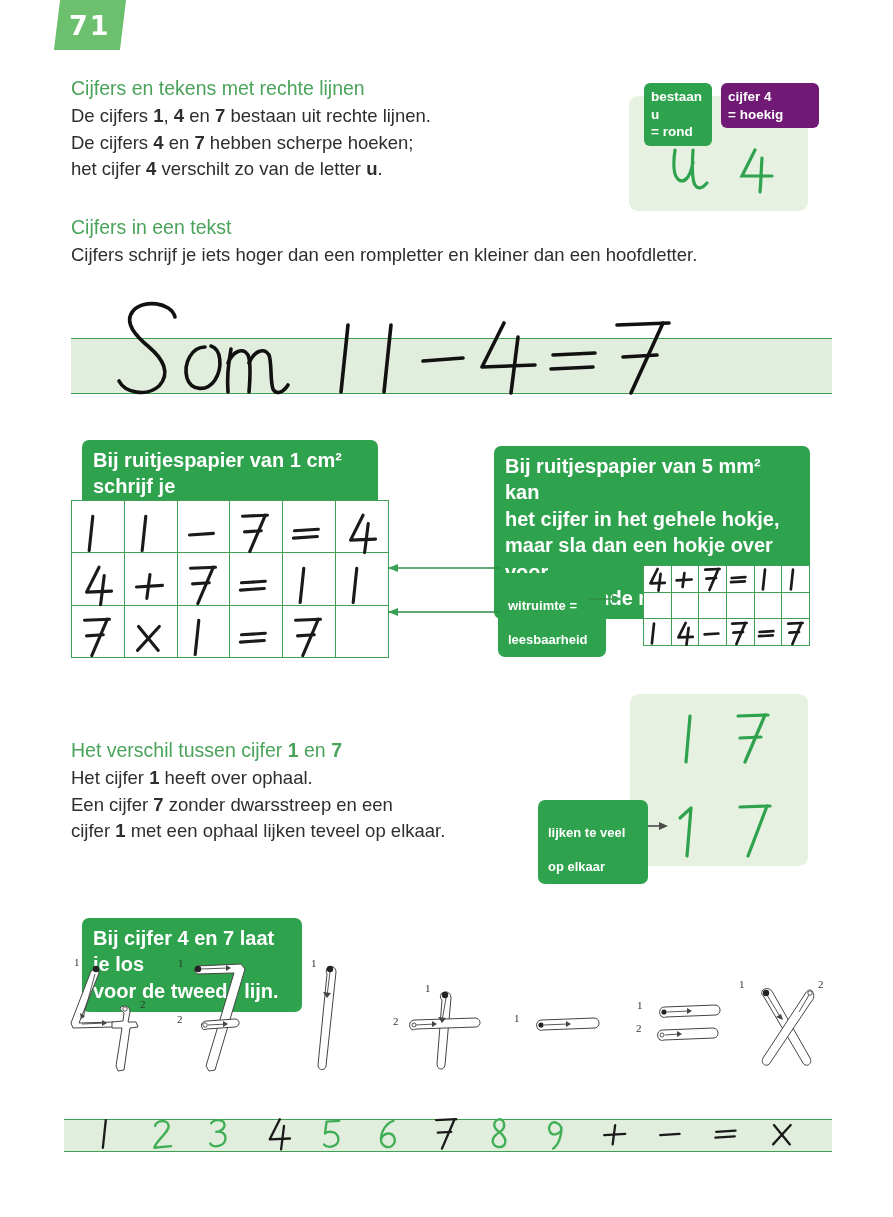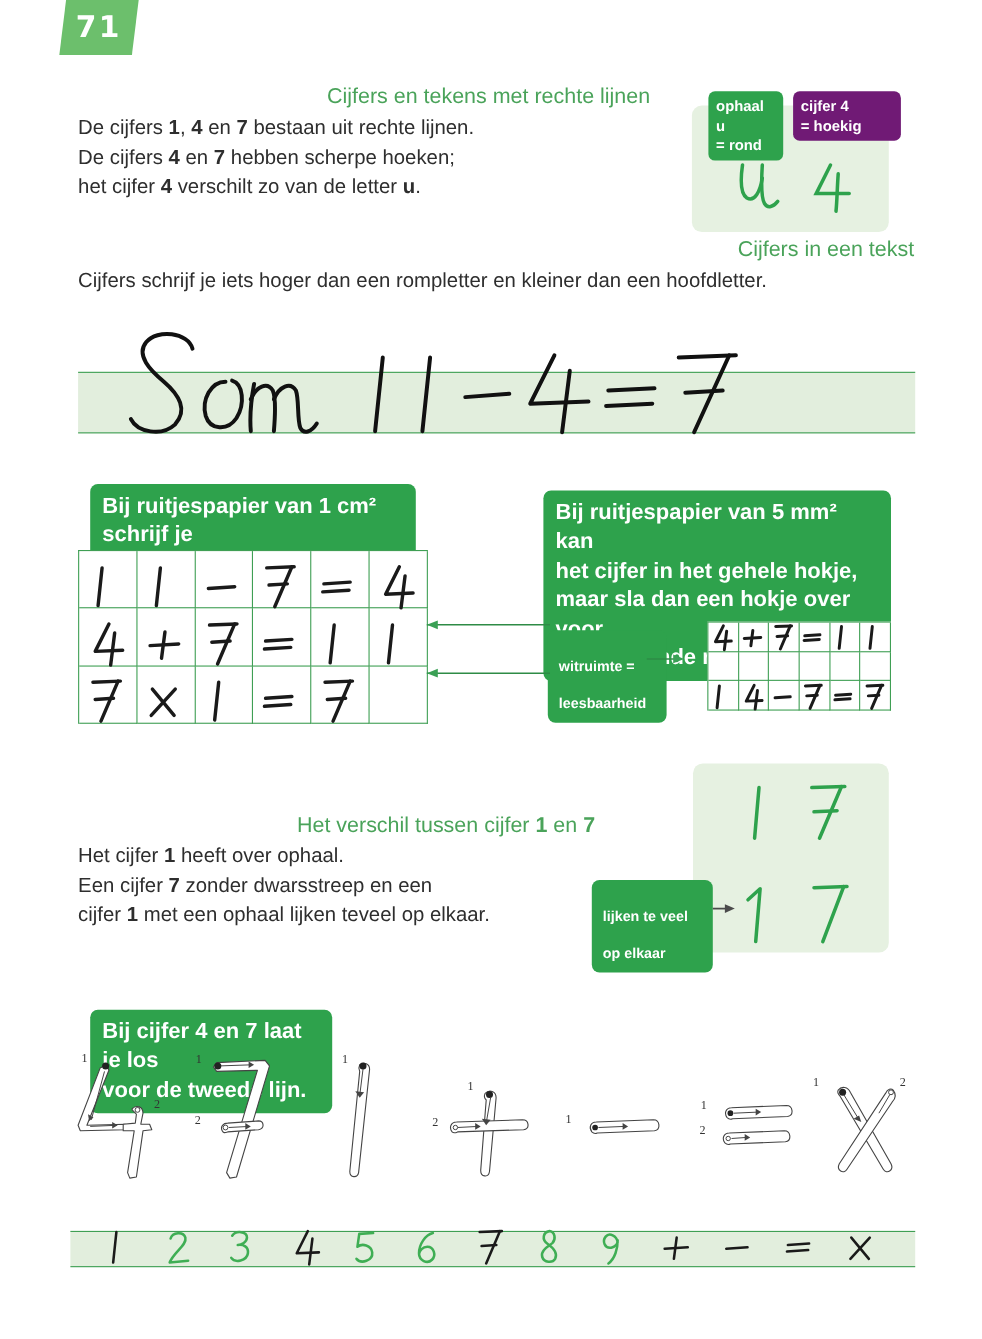--- a/index.html
+++ b/index.html
@@ -32,21 +32,20 @@
     font-family: "DejaVu Sans", sans-serif;
   }
 
   
   .sec-head {
     color: #4aa35a;
     font-size: 19.5px;
     font-weight: 400;
     margin: 0 0 3px 0;
     line-height: 1.25;
-    text-align: right;
   }
   .body-line {
     font-size: 18.5px;
     line-height: 1.42;
     color: #2e2e2e;
     margin: 0;
     white-space: pre-wrap;
   }
   .body-line b, .sec-head b { font-weight: 700; }
 
@@ -151,21 +150,21 @@
 
 <div style="position:absolute; left:71px; top:76px; width:520px;">
   <p class="sec-head">Cijfers en tekens met rechte lijnen</p>
   <p class="body-line"><span>De cijfers </span><b>1</b><span>, </span><b>4</b><span> en </span><b>7</b><span> bestaan uit rechte lijnen.</span></p>
   <p class="body-line"><span>De cijfers </span><b>4</b><span> en </span><b>7</b><span> hebben scherpe hoeken;</span></p>
   <p class="body-line"><span>het cijfer </span><b>4</b><span> verschilt zo van de letter </span><b>u</b><span>.</span></p>
 </div>
 
 <div class="panel-light" style="left:629px; top:96px; width:179px; height:115px;"></div>
 <div style="position:absolute; left:644px; top:83px; width:68px; background:#2ea24c; color:#fff; border-radius:6px; font-size:13.5px; line-height:1.3; padding:5px 7px; font-weight:600;">
-  <span>ophaal </span><b>u</b><br>
+  <span>bestaan </span><b>u</b><br>
   <span>= rond</span>
 </div>
 <div style="position:absolute; left:721px; top:83px; width:98px; background:#701a75; color:#fff; border-radius:6px; font-size:13.5px; line-height:1.3; padding:5px 7px; font-weight:700;">
   <span>cijfer </span><b>4</b><br>
   <span>= hoekig</span>
 </div>
 
 <div style="position:absolute; left:629px; top:138px; width:179px; height:60px;">
   <svg width="179" height="60" viewBox="0 0 179 60">
     <g stroke="#2ea24c" stroke-width="3.2" fill="none" stroke-linecap="round">

